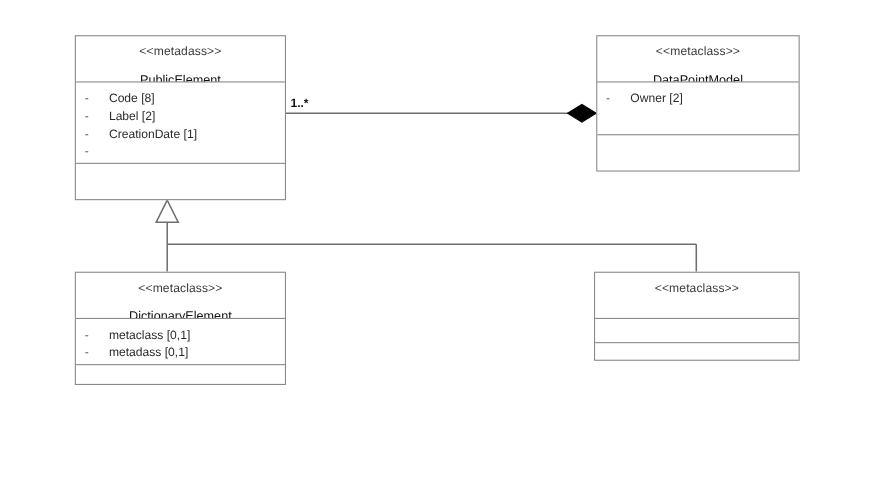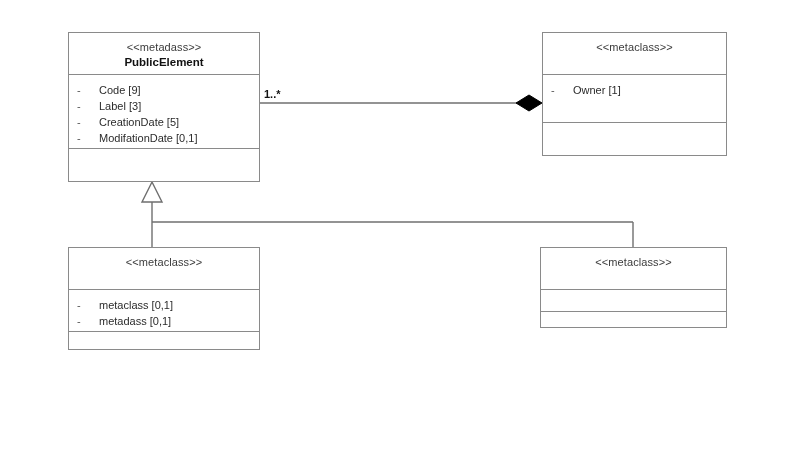--- a/index.html
+++ b/index.html
@@ -42,24 +42,24 @@
     padding-top: 7px;
   }
   .stereotype {
     font-size: 11px;
     color: #3b3b3b;
     line-height: 14px;
     letter-spacing: 0.1px;
   }
   .class-name {
     font-size: 11.5px;
-    font-weight: bold;
+    font-weight: normal;
     color: #111111;
     line-height: 15px;
-    margin-top: 1px;
+    margin-top: 12px;
   }
   .attr-comp {
     padding: 7px 0 6px 0;
   }
   .attr-row {
     display: flex;
     align-items: baseline;
     font-size: 11px;
     color: #2b2b2b;
     line-height: 16px;
@@ -107,54 +107,55 @@
   </svg>
 
   <div class="uml-class" id="cls-public-element" style="left:68px; top:32px; width:192px; height:150px;">
     <div class="compartment header-comp" style="height:42px;">
       <div class="stereotype">&lt;&lt;metadass&gt;&gt;</div>
       <div class="class-name">PublicElement</div>
     </div>
     <div class="compartment attr-comp" style="height:74px;">
       <div class="attr-row">
         <span class="attr-vis">-</span>
-        <span class="attr-text">Code [9]</span>
+        <span class="attr-text">Code [8]</span>
       </div>
       <div class="attr-row">
         <span class="attr-vis">-</span>
-        <span class="attr-text">Label [3]</span>
+        <span class="attr-text">Label [2]</span>
       </div>
       <div class="attr-row">
         <span class="attr-vis">-</span>
-        <span class="attr-text">CreationDate [5]</span>
+        <span class="attr-text">CreationDate [1]</span>
       </div>
       <div class="attr-row">
         <span class="attr-vis">-</span>
-        <span class="attr-text">ModifationDate [0,1]</span>
       </div>
     </div>
     <div class="compartment last empty-comp"></div>
   </div>
 
   <div class="uml-class" id="cls-data-point-model" style="left:542px; top:32px; width:185px; height:124px;">
     <div class="compartment header-comp" style="height:42px;">
       <div class="stereotype">&lt;&lt;metaclass&gt;&gt;</div>
+      <div class="class-name">DataPointModel</div>
     </div>
     <div class="compartment attr-comp" style="height:48px;">
       <div class="attr-row">
         <span class="attr-vis">-</span>
-        <span class="attr-text">Owner [1]</span>
+        <span class="attr-text">Owner [2]</span>
       </div>
     </div>
     <div class="compartment last empty-comp"></div>
   </div>
 
   <div class="uml-class" id="cls-dictionary-element" style="left:68px; top:247px; width:192px; height:103px;">
     <div class="compartment header-comp" style="height:42px;">
       <div class="stereotype">&lt;&lt;metaclass&gt;&gt;</div>
+      <div class="class-name">DictionaryElement</div>
     </div>
     <div class="compartment attr-comp" style="height:42px;">
       <div class="attr-row">
         <span class="attr-vis">-</span>
         <span class="attr-text">metaclass [0,1]</span>
       </div>
       <div class="attr-row">
         <span class="attr-vis">-</span>
         <span class="attr-text">metadass [0,1]</span>
       </div>

